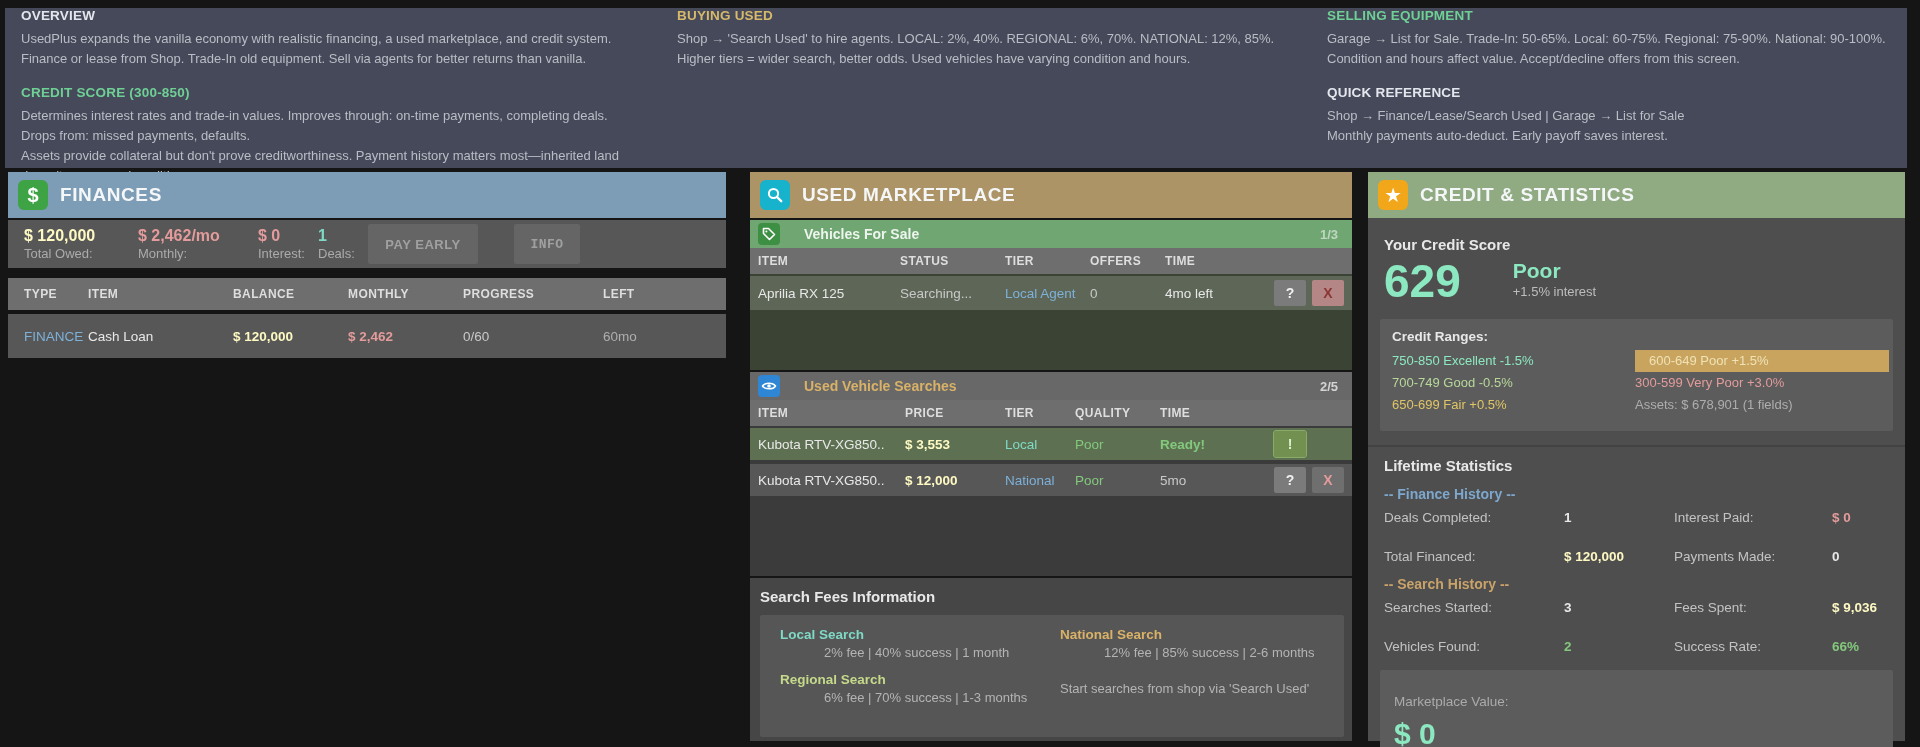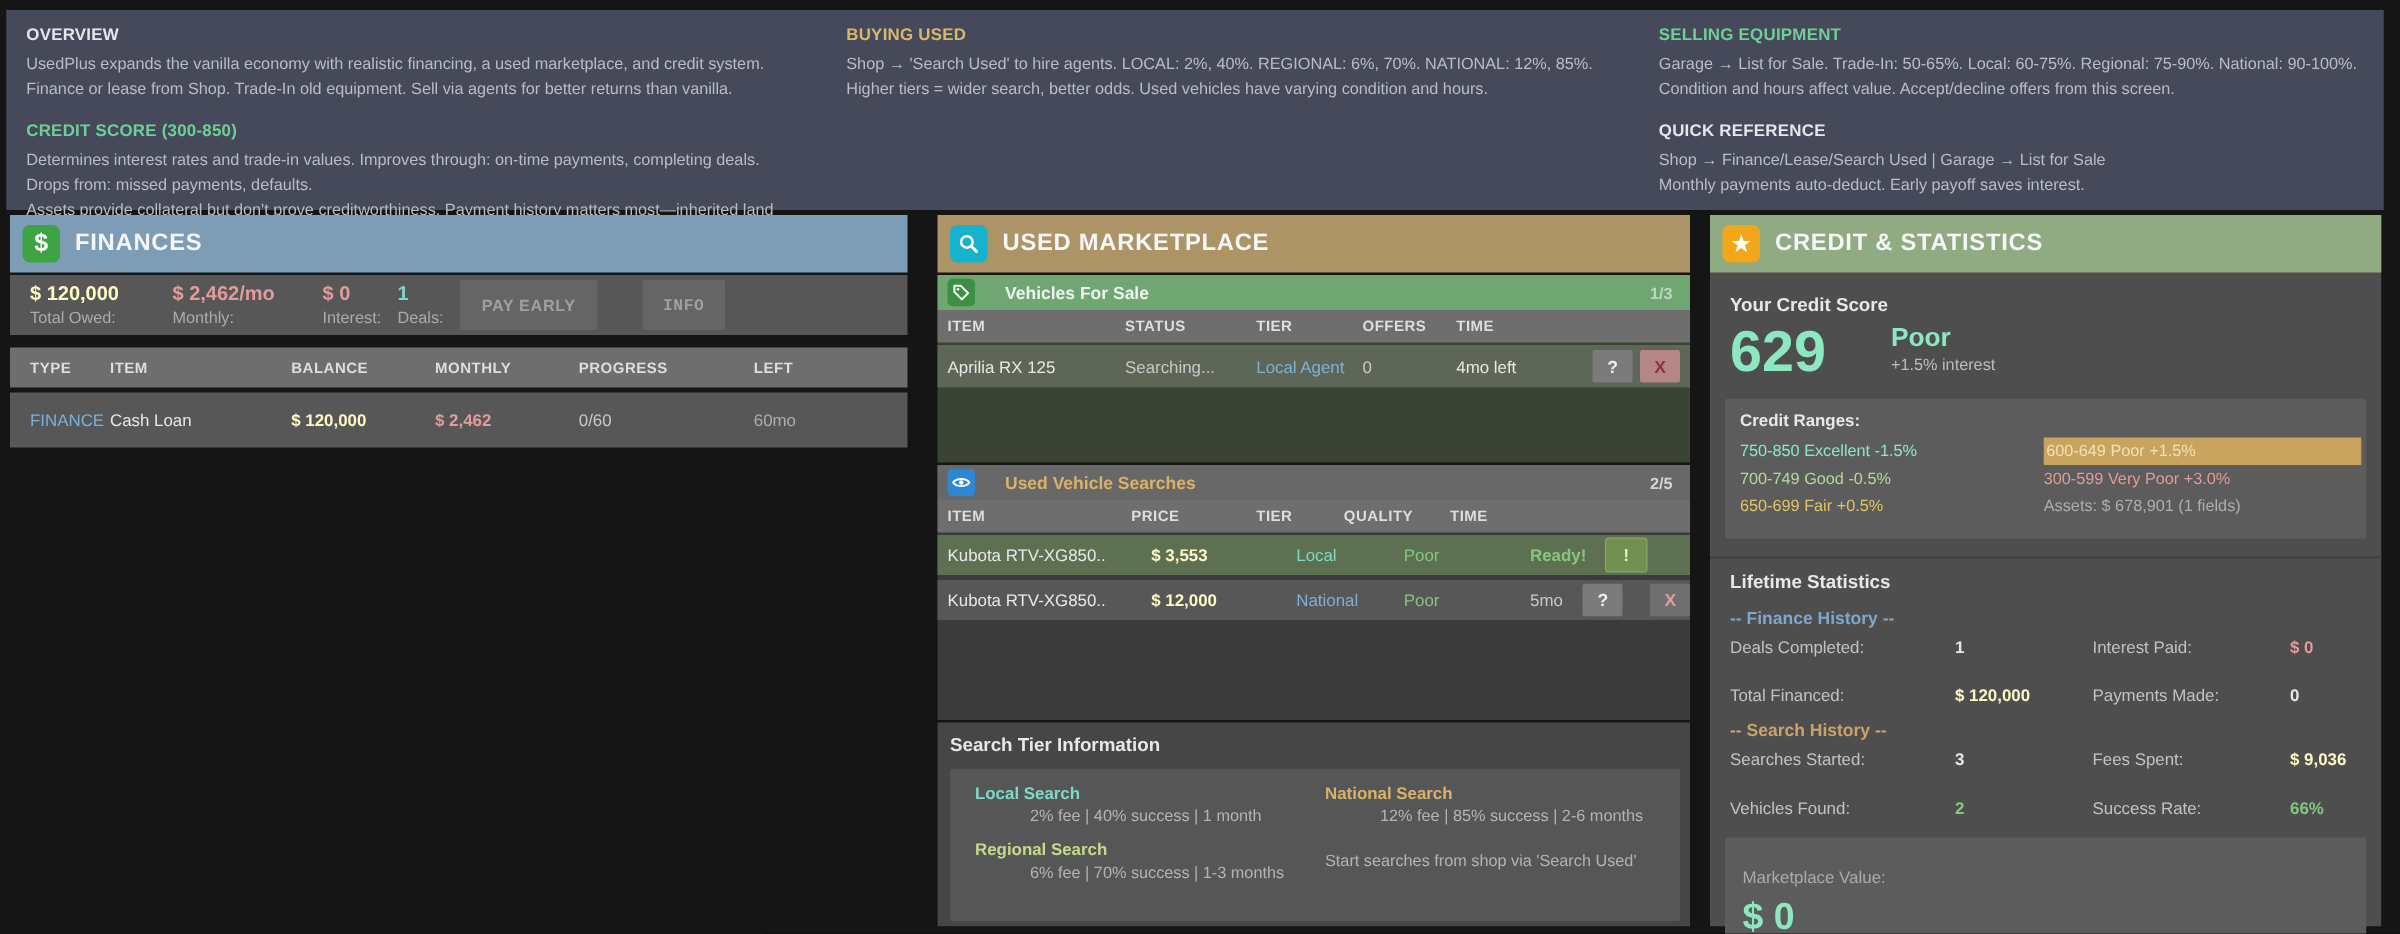--- a/index.html
+++ b/index.html
@@ -2,21 +2,21 @@
 <html><head>
 <meta charset="utf-8">
 <style>
   * { margin:0; padding:0; box-sizing:border-box; }
   html,body { background:#0e0e0e; }
   body { font-family:"Liberation Sans", sans-serif; }
   #screen { position:relative; width:1920px; height:747px; background:#151515; overflow:hidden; }
 
   
   .help-band { position:absolute; left:5px; top:8px; width:1902px; height:160px; background:#464959; }
-  .help-col { position:absolute; top:12px; }
+  .help-col { position:absolute; top:0; }
   .help-col.c1 { left:16px; width:620px; }
   .help-col.c2 { left:672px; width:620px; }
   .help-col.c3 { left:1322px; width:580px; }
   .help-h { font-size:13.5px; font-weight:bold; letter-spacing:.2px; margin-bottom:6px; }
   .help-h.green { color:#6fd096; }
   .help-h.gold  { color:#d6b96b; }
   .help-h.white { color:#e3e6ec; }
   .help-p { font-size:13px; color:#b9bdc6; line-height:20px; }
   .help-gap { height:16px; }
 
@@ -69,21 +69,21 @@
   .icon-tag { background:#3d8f43; }
   .icon-eye { background:#2e86d4; }
 
   .veh-grid { display:grid; grid-template-columns:142px 105px 85px 75px 1fr 38px 40px; padding-left:8px; align-items:center; }
   .veh-grid.tbl-head { height:26px; }
   .veh-grid.tbl-row { margin-top:2px; height:34px; background:#5e6757; font-size:13.5px; }
 
   .mkt-section-srch { margin-top:2px; height:204px; background:#3b3b3b; }
   .srch-grid { display:grid; grid-template-columns:147px 100px 70px 85px 1fr 38px 40px; padding-left:8px; align-items:center; }
   .srch-grid.tbl-head { height:26px; }
-  .srch-grid.tbl-row { margin-top:2px; height:32px; font-size:13.5px;gap:16px; }
+  .srch-grid.tbl-row { margin-top:2px; height:32px; font-size:13.5px; }
   .row-ready { background:#5d7152; }
   .row-plain { background:#575757; }
 
   .sq-btn { width:32px; height:26px; border:none; border-radius:2px; font-family:inherit; font-size:14px; font-weight:bold; }
   .btn-q { background:#7b7b7b; color:#f0f0f0; }
   .btn-x-red { background:#b58686; color:#8c3535; }
   .btn-x-gray { background:#6f6f6f; color:#e39b9b; }
   .btn-bang { background:#729151; color:#dff0d0; outline:1px solid #8aab68; }
 
   .mkt-section-tier { margin-top:2px; height:163px; background:#464646; padding:10px 8px 8px 10px; }
@@ -97,21 +97,21 @@
   .crd-score-label { margin:18px 0 4px 16px; color:#e8e8e8; font-size:15px; font-weight:bold; }
   .crd-score-row { display:flex; align-items:flex-start; padding-left:16px; gap:52px; }
   .crd-score { font-size:46px; font-weight:bold; color:#8ce8c0; line-height:48px; }
   .crd-rating { font-size:21px; font-weight:bold; color:#8ce8c0; line-height:23px; margin-top:2px; }
   .crd-interest { font-size:13px; color:#bdbdbd; margin-top:2px; }
 
   .ranges-box { margin:14px 12px 0 12px; background:#5c5c5c; border-radius:2px; padding:10px 0 10px 12px; height:112px; }
   .ranges-title { color:#e8e8e8; font-size:13.5px; font-weight:bold; margin-bottom:6px; }
   .ranges-cols { display:grid; grid-template-columns:243px 1fr; }
   .range-line { font-size:13px; line-height:22px; }
-  .range-hl { background:#c9a45f; color:#efe2b4; padding-left:2px; margin-right:4px; line-height:22px; font-size:13px; }
+  .range-hl { background:#c9a45f; color:#efe2b4; padding-left:14px; margin-right:4px; line-height:22px; font-size:13px; }
 
   .life-section { margin-top:14px; border-top:2px solid #424242; padding:10px 0 0 16px; }
   .life-title { color:#e8e8e8; font-size:15px; font-weight:bold; }
   .hist-label { font-size:14px; font-weight:bold; margin:12px 0 8px 0; }
   .hist-blue { color:#7da7cc; } .hist-gold { color:#c9a36a; }
   .stat-grid { display:grid; grid-template-columns:290px 1fr; row-gap:24px; padding-right:16px; }
   .stat-pair { display:flex; font-size:13.5px; }
   .stat-pair .lbl { color:#c3c3c3; }
   .stat-pair.left .lbl { width:180px; }
   .stat-pair.right .lbl { width:158px; }
@@ -275,21 +275,21 @@
         <span class="yellow" style="font-weight:bold">$ 12,000</span>
         <span class="blue">National</span>
         <span class="green">Poor</span>
         <span class="lgray">5mo</span>
         <button class="sq-btn btn-q">?</button>
         <button class="sq-btn btn-x-gray">X</button>
       </div>
     </div>
 
     <div class="mkt-section-tier">
-      <div class="tier-title">Search Tier Information</div>
+      <div class="tier-title">Search Fees Information</div>
       <div class="tier-box">
         <div>
           <div class="tier-name teal">Local Search</div>
           <div class="tier-details">2% fee | 40% success | 1 month</div>
           <div class="tier-name" style="color:#c5d98a">Regional Search</div>
           <div class="tier-details">6% fee | 70% success | 1-3 months</div>
         </div>
         <div>
           <div class="tier-name" style="color:#d9b268">National Search</div>
           <div class="tier-details">12% fee | 85% success | 2-6 months</div>

